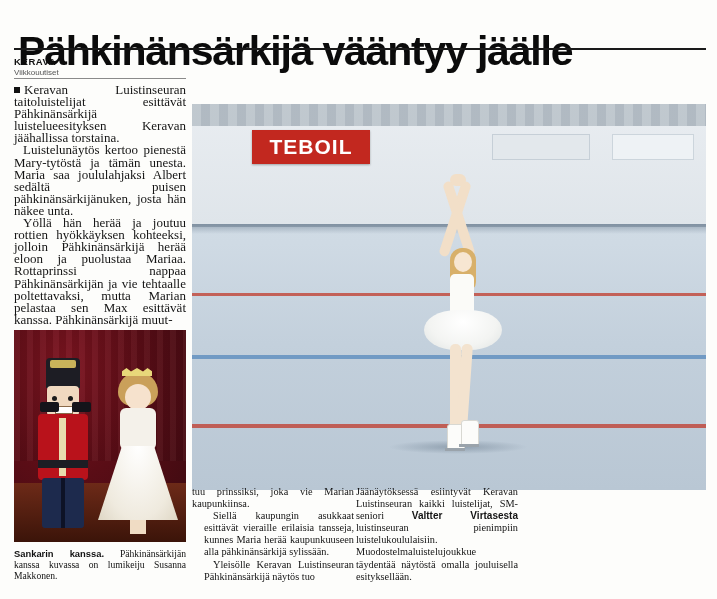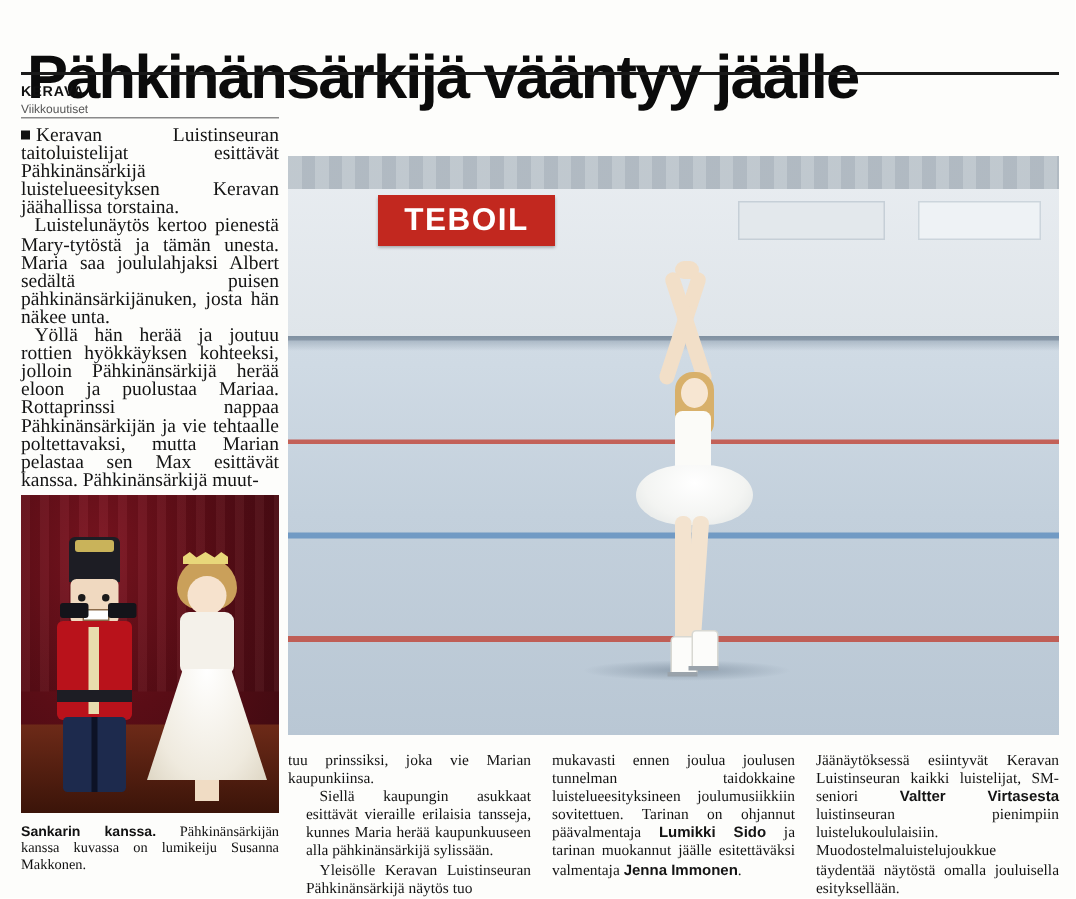--- a/index.html
+++ b/index.html
@@ -249,24 +249,24 @@
     font-size: 9.8px;
     line-height: 11.5px;
     color: #111;
   }
   .cap-rink b { font-family: "Liberation Sans", sans-serif; font-size: 9.6px; }
 
   
   .bottom-cols {
     position: absolute;
     left: 192px;
-    top: 502px;
+    top: 486px;
     width: 514px;
     display: flex;
-    gap: 14px;
+    gap: 2px;
   }
   .bcol {
     width: 162px;
     font-size: 10.3px;
     line-height: 12.1px;
     text-align: justify;
     color: #141414;
   }
   .bcol p { margin: 0; }
   .bcol p + p { text-indent: 9px; margin-left: 12px; }
@@ -357,20 +357,17 @@
   </div>
 
 
   <div class="bottom-cols">
     <div class="bcol">
       <p>tuu prinssiksi, joka vie Marian kaupunkiinsa.</p>
       <p>Siellä kaupungin asukkaat esittävät vieraille erilaisia tansseja, kunnes Maria herää kaupunkuuseen alla pähkinänsärkijä sylissään.</p>
       <p>Yleisölle Keravan Luistinseuran Pähkinänsärkijä näytös tuo</p>
     </div>
     <div class="bcol">
-      <p>mukavasti ennen joulua joulusen tunnelman taidokkaine luistelueesityksineen joulumusiikkiin sovitettuen. Tarinan on ohjannut päävalmentaja <b>Lumikki Sido</b> ja tarinan muokannut jäälle esitettäväksi valmentaja <b>Jenna Immonen</b>.</p>
-    </div>
-    <div class="bcol">
       <p>Jäänäytöksessä esiintyvät Keravan Luistinseuran kaikki luistelijat, SM-seniori <b>Valtter Virtasesta</b> luistinseuran pienimpiin luistelukoululaisiin. Muodostelmaluistelujoukkue täydentää näytöstä omalla jouluisella esityksellään.</p>
     </div>
   </div>
 
 </div>
 
 </body></html>

